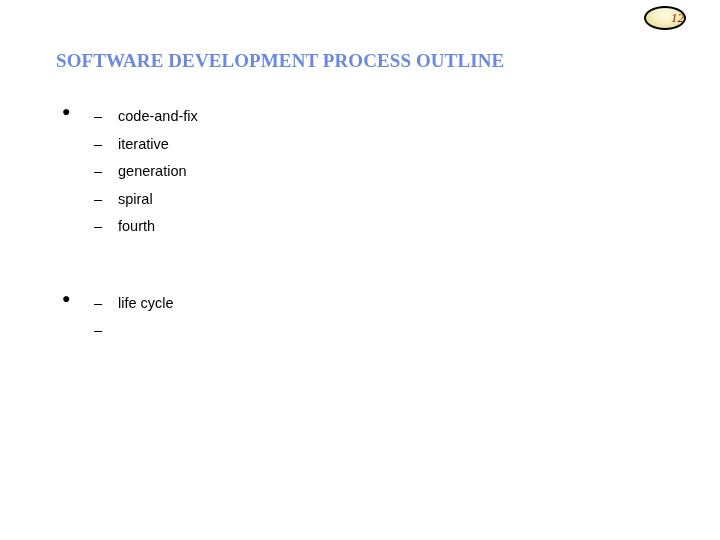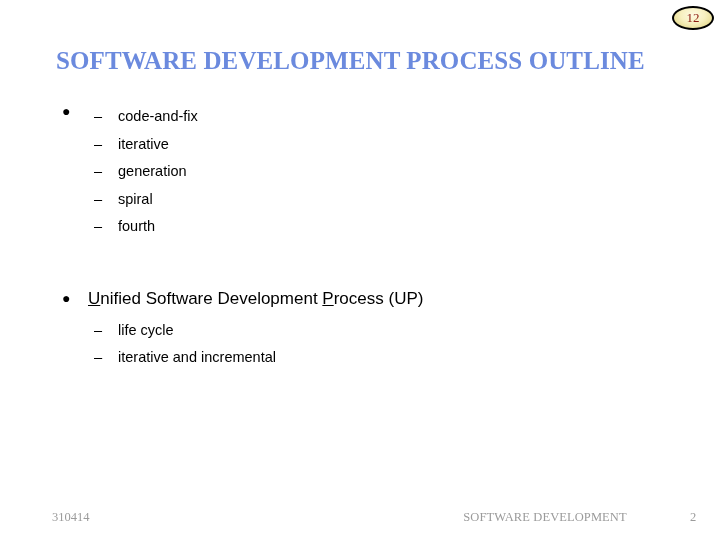--- a/index.html
+++ b/index.html
@@ -15,56 +15,57 @@
     position: relative;
     width: 720px;
     height: 540px;
     background: #ffffff;
     overflow: hidden;
   }
 
   
   .page-badge {
     position: absolute;
-    left: 672px;
+    left: 644px;
     top: 6px;
     width: 42px;
     height: 24px;
     border-radius: 50%;
     border: 2px solid #000000;
     box-sizing: border-box;
     background: radial-gradient(ellipse at 50% 35%,
                 #fdfbe2 0%,
                 #f7f0c0 45%,
                 #e8dd95 78%,
                 #d9cc80 100%);
     display: flex;
     align-items: center;
-    justify-content: center;
+    justify-content: flex-end;
     overflow: hidden;
+    font-style: italic;
   }
   .page-badge span {
     font-family: "Liberation Serif", "DejaVu Serif", serif;
     font-size: 13px;
     line-height: 1;
     color: #8c1a10;
     font-weight: 400;
     letter-spacing: 0px;
     position: relative;
     top: -0.5px;
   }
 
   
   .slide-title {
     position: absolute;
     left: 56px;
     top: 46px;
     width: 600px;
     font-family: "Liberation Serif", "DejaVu Serif", serif;
-    font-size: 25px;
+    font-size: 19px;
     line-height: 30px;
     font-weight: 700;
     color: #6b8ade;
     letter-spacing: 0.1px;
     white-space: nowrap;
   }
 
   
   .body-area {
     position: absolute;
@@ -204,44 +205,37 @@
           <span>fourth</span>
         </div>
       </div>
     </div>
 
     <div class="group-gap"></div>
 
     <div>
       <div class="lvl1">
         <span class="marker">●</span>
-        <span><span class="u">U</span><span>nified Software Development </span><span class="u">P</span><span>rocess (UP)</span></span>
       </div>
 
       <div class="sub-gap-top"></div>
 
       <div class="sub-list">
         <div class="lvl2">
           <span class="marker">–</span>
           <span>life cycle</span>
         </div>
         <div class="lvl2">
           <span class="marker">–</span>
         </div>
         <div class="lvl2">
           <span class="marker">–</span>
         </div>
         <div class="lvl2">
           <span class="marker">–</span>
-          <span>iterative and incremental</span>
         </div>
       </div>
     </div>
 
   </div>
 
-  <div class="footer">
-    <div class="footer-left">310414</div>
-    <div class="footer-center">SOFTWARE DEVELOPMENT</div>
-    <div class="footer-right">2</div>
-  </div>
 
 </div>
 
 </body></html>

